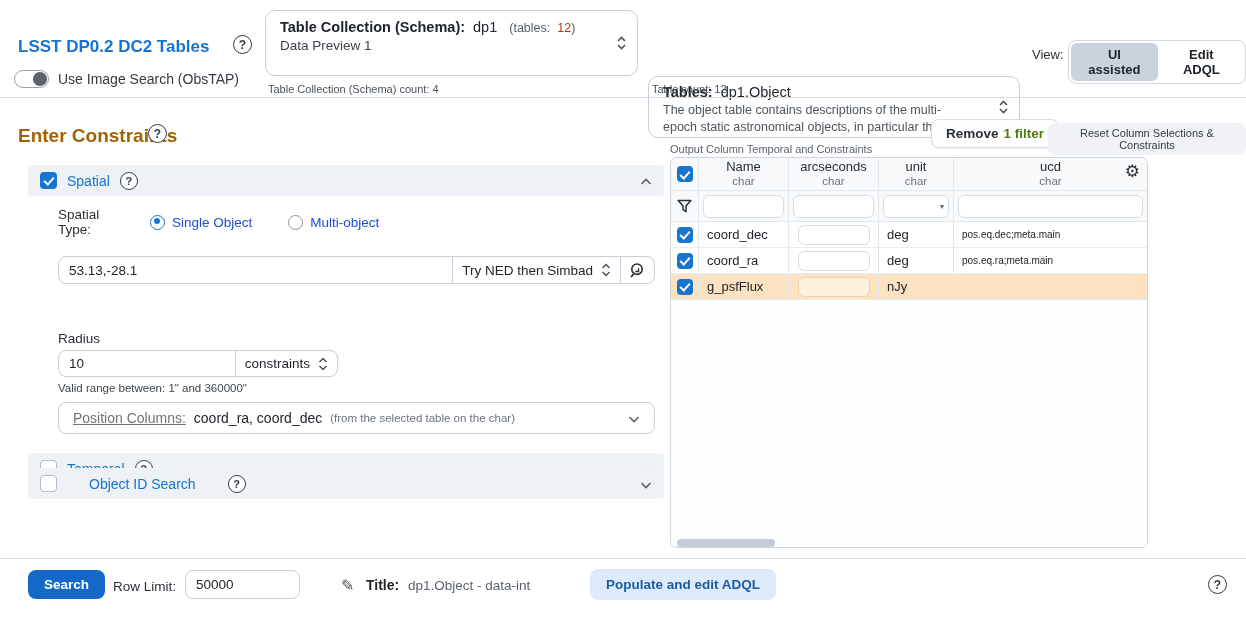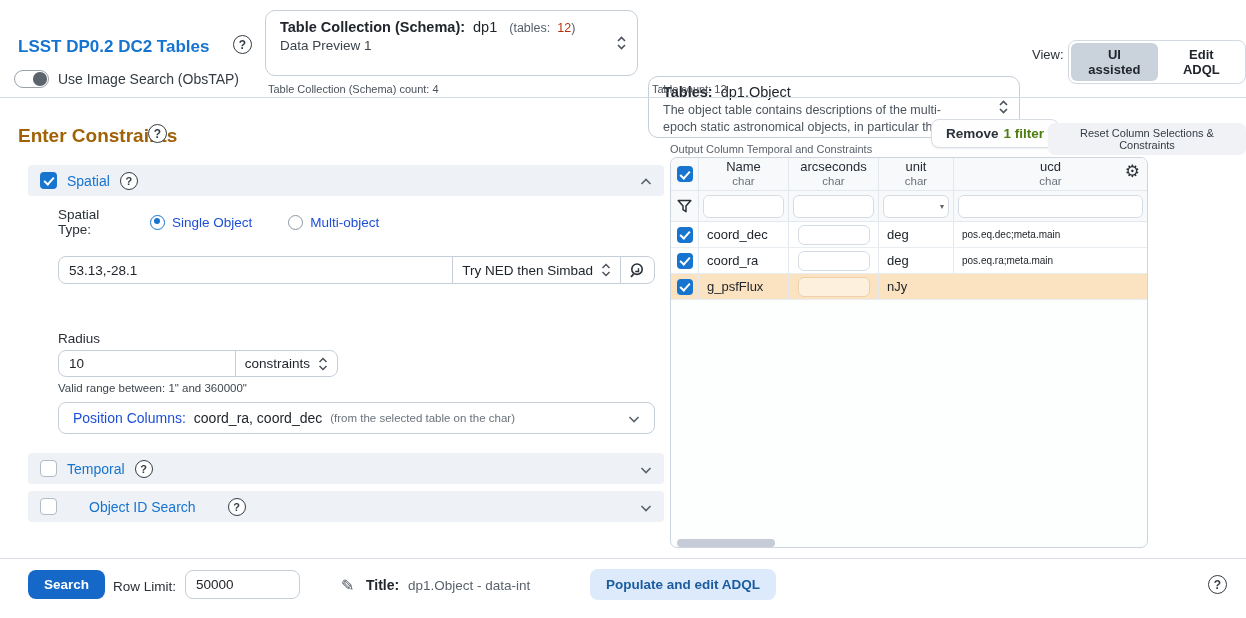--- a/index.html
+++ b/index.html
@@ -63,21 +63,21 @@
 
   .combo { display:flex; align-items:stretch; border:1px solid #c6ced8; border-radius:8px; background:#fff; overflow:hidden; }
   .combo input { border:none; outline:none; font-family:inherit; font-size:13.5px; color:#21262c; padding:0 10px; flex:1; min-width:0; background:transparent; }
   .combo .unit-seg { display:flex; align-items:center; gap:8px; padding:0 9px; border-left:1px solid #c6ced8; font-size:13.5px; color:#21262c; }
   .combo .icon-seg { display:flex; align-items:center; justify-content:center; width:34px; border-left:1px solid #c6ced8; cursor:pointer; }
 
   .hint { font-size:11.5px; color:#3e464e; }
 
   .pos-box { position:absolute; left:58px; width:597px; height:32px; border:1px solid #c6ced8; border-radius:8px;
              display:flex; align-items:center; padding:0 14px; gap:8px; background:#fff; }
-  .pos-box .pc-label { font-size:14px; color:#1d4ed8; }
+  .pos-box .pc-label { font-size:14px; color:#737373;text-decoration:underline; }
   .pos-box .pc-val { font-size:14px; color:#21262c; }
   .pos-box .pc-note { font-size:11.5px; color:#6a727b; }
   .pos-box .chev { margin-left:auto; }
 
   
   .btn-light { display:inline-flex; align-items:center; border:1px solid #d8dde4; background:#fefefe; border-radius:8px;
                padding:6px 14px; font-size:13.5px; font-weight:bold; color:#2a3037; cursor:pointer;
                box-shadow:0 1px 2px rgba(20,30,40,.07); font-family:inherit; gap:5px; }
   .btn-light .hl { color:#4d7c0f; }
   .pill-btn { display:inline-flex; align-items:center; background:#f0f2f5; border:none; border-radius:7px;
@@ -259,21 +259,21 @@
 
   <div class="section-bar" style="top:453px;">
     <span class="cb off"></span>
     <span class="section-title">Temporal</span>
     <span class="help sm">?</span>
     <span class="chev"><svg width="12" height="8" viewBox="0 0 12 8">
           <polyline points="1.5,2 6,6.5 10.5,2" fill="none" stroke="#5a626b" stroke-width="1.6"></polyline>
         </svg></span>
   </div>
 
-  <div class="section-bar" style="top:491px;gap:32px;">
+  <div class="section-bar" style="top:468px;gap:32px;">
     <span class="cb off"></span>
     <span class="section-title">Object ID Search</span>
     <span class="help sm">?</span>
     <span class="chev"><svg width="12" height="8" viewBox="0 0 12 8">
           <polyline points="1.5,2 6,6.5 10.5,2" fill="none" stroke="#5a626b" stroke-width="1.6"></polyline>
         </svg></span>
   </div>
 
   <div class="abs tbl-caption" style="left:670px; top:143px;">Output Column Temporal and Constraints</div>
 

